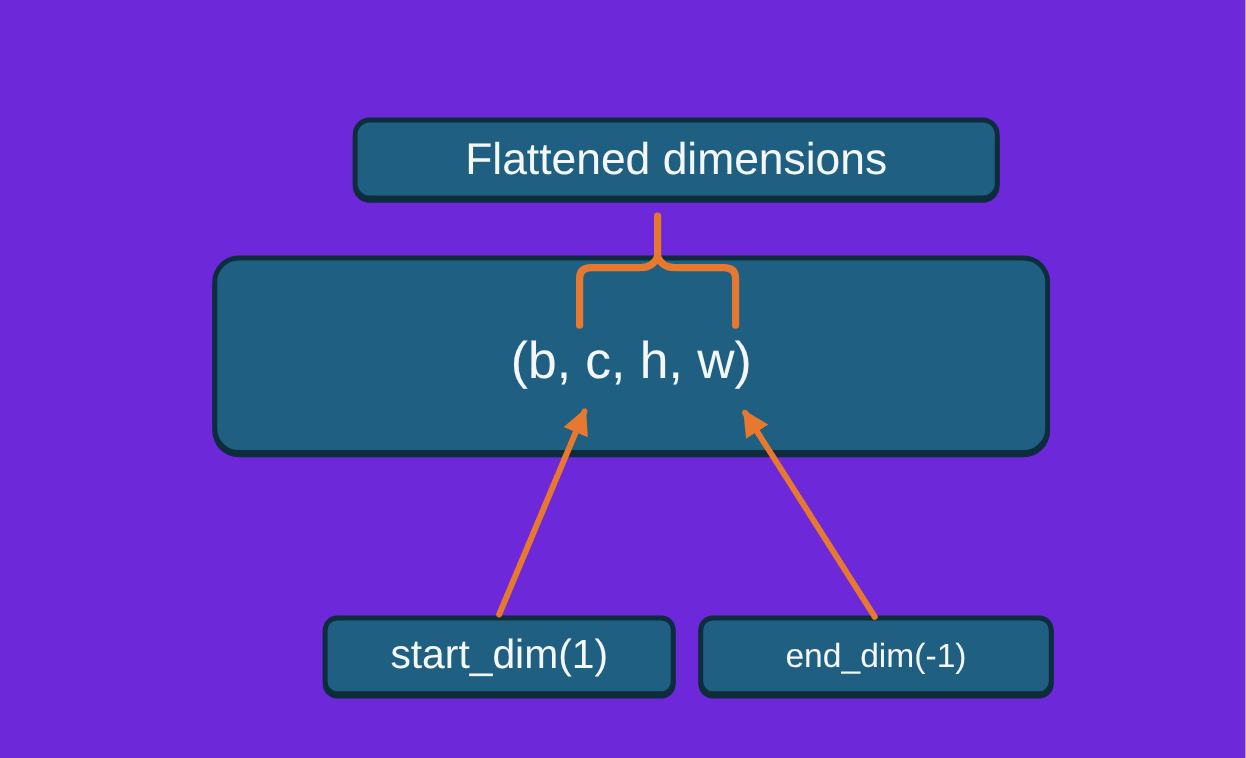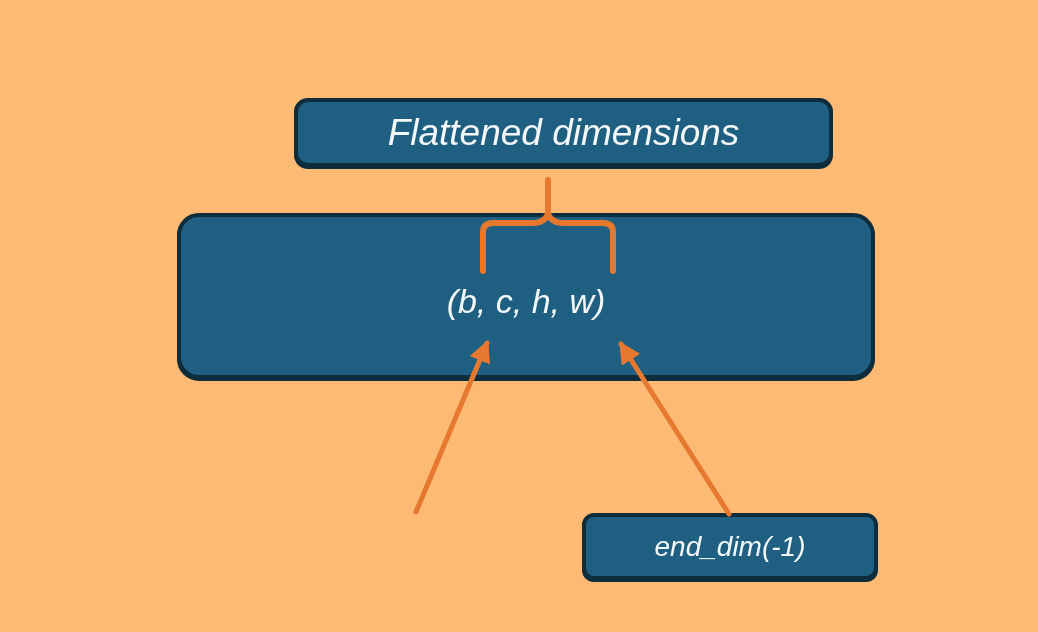--- a/index.html
+++ b/index.html
@@ -4,24 +4,23 @@
 <style>
   html, body {
     margin: 0;
     padding: 0;
     background: #ffffff;
   }
   .canvas {
     position: relative;
     width: 1038px;
     height: 632px;
-    background: #fdba74;
+    background: #6d28d9;
     overflow: hidden;
     font-family: "Liberation Sans", sans-serif;
-    font-style: italic;
   }
   .node {
     position: absolute;
     box-sizing: border-box;
     background: #1e5f82;
     border: 4px solid #0d2c3c;
     box-shadow: 0 2px 0 #0d2c3c;
     color: #f4f7f8;
     display: flex;
     align-items: center;
@@ -36,21 +35,21 @@
     height: 69px;
     border-radius: 14px;
     font-size: 37px;
   }
   .node-tensor {
     left: 177px;
     top: 213px;
     width: 698px;
     height: 166px;
     border-radius: 22px;
-    font-size: 34px;
+    font-size: 43px;
   }
   .node-tensor .label {
     padding-top: 10px;
   }
   .node-start-dim {
     left: 269px;
     top: 513px;
     width: 294px;
     height: 67px;
     border-radius: 12px;
@@ -93,20 +92,23 @@
 <div class="canvas">
 
   <div class="node node-flattened">
     <span class="label">Flattened dimensions</span>
   </div>
 
   <div class="node node-tensor">
     <span class="label">(b, c, h, w)</span>
   </div>
 
+  <div class="node node-start-dim">
+    <span class="label">start_dim(1)</span>
+  </div>
 
   <div class="node node-end-dim">
     <span class="label">end_dim(-1)</span>
   </div>
 
   <svg class="annotation-layer" viewBox="0 0 1038 632" xmlns="http://www.w3.org/2000/svg">
     <defs>
       <marker id="arrowhead" viewBox="0 0 10 10" refX="8.5" refY="5" markerWidth="4.4" markerHeight="4.4" orient="auto-start-reverse">
         <path d="M 0 0 L 10 5 L 0 10 z" fill="#e6792f"></path>
       </marker>

